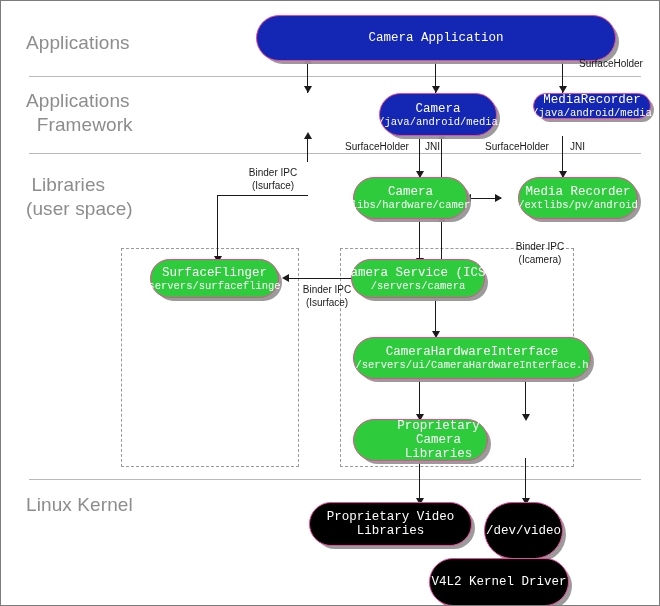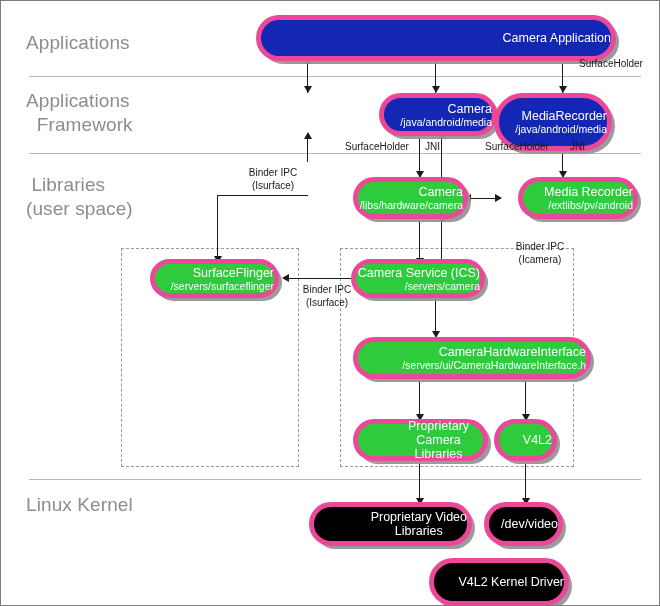--- a/index.html
+++ b/index.html
@@ -32,30 +32,31 @@
     color: #8d8d8d;
     font-size: 19px;
     line-height: 24px;
     white-space: pre;
     letter-spacing: 0.1px;
   }
   
   .node {
     position: absolute;
     box-sizing: border-box;
-    border: 5px solid #ec4899;
+    border: 1px solid #ec4899;
     border-radius: 999px;
     color: #ffffff;
     text-align: center;
     display: flex;
     flex-direction: column;
-    align-items: flex-end;
+    align-items: center;
     justify-content: center;
     box-shadow: 4px 4px 0 -1px rgba(150,150,150,0.95);
     z-index: 5;
+    font-family: Liberation Mono, monospace;
   }
   .node .t1 {
     font-size: 12.5px;
     line-height: 14px;
     white-space: nowrap;
   }
   .node .t2 {
     font-size: 10.5px;
     line-height: 12px;
     white-space: nowrap;
@@ -205,21 +206,21 @@
   <div class="node blue" style="left:255px; top:14px; width:360px; height:46px;">
     <span class="t1">Camera Application</span>
   </div>
 
 
   <div class="node blue" style="left:378px; top:92px; width:118px; height:43px;">
     <span class="t1">Camera</span>
     <span class="t2">/java/android/media</span>
   </div>
 
-  <div class="node blue" style="left:493px; top:92px; width:118px; height:58px;">
+  <div class="node blue" style="left:532px; top:92px; width:118px; height:26px;">
     <span class="t1">MediaRecorder</span>
     <span class="t2">/java/android/media</span>
   </div>
 
   <div class="node green" style="left:352px; top:176px; width:115px; height:42px;">
     <span class="t1">Camera</span>
     <span class="t2">/libs/hardware/camera</span>
   </div>
 
   <div class="node green" style="left:517px; top:176px; width:120px; height:42px;">
@@ -240,30 +241,27 @@
   <div class="node green" style="left:352px; top:336px; width:238px; height:42px;">
     <span class="t1">CameraHardwareInterface</span>
     <span class="t2">/servers/ui/CameraHardwareInterface.h</span>
   </div>
 
   <div class="node green wrap" style="left:352px; top:418px; width:135px; height:42px;">
     <span class="t1" style="white-space:pre-line;margin-left:36px;">Proprietary Camera
 Libraries</span>
   </div>
 
-  <div class="node green" style="left:493px; top:418px; width:63px; height:42px;">
-    <span class="t1">V4L2</span>
-  </div>
 
   <div class="node red wrap" style="left:308px; top:501px; width:163px; height:44px;">
     <span class="t1" style="white-space:pre-line;">Proprietary Video
 Libraries</span>
   </div>
 
-  <div class="node red" style="left:483px; top:501px; width:79px; height:44px;">
+  <div class="node red" style="left:483px; top:501px; width:79px; height:57px;">
     <span class="t1">/dev/video</span>
   </div>
 
   <div class="node red" style="left:428px; top:557px; width:140px; height:48px;">
     <span class="t1">V4L2 Kernel Driver</span>
   </div>
 
 </div>
 
 </body></html>

